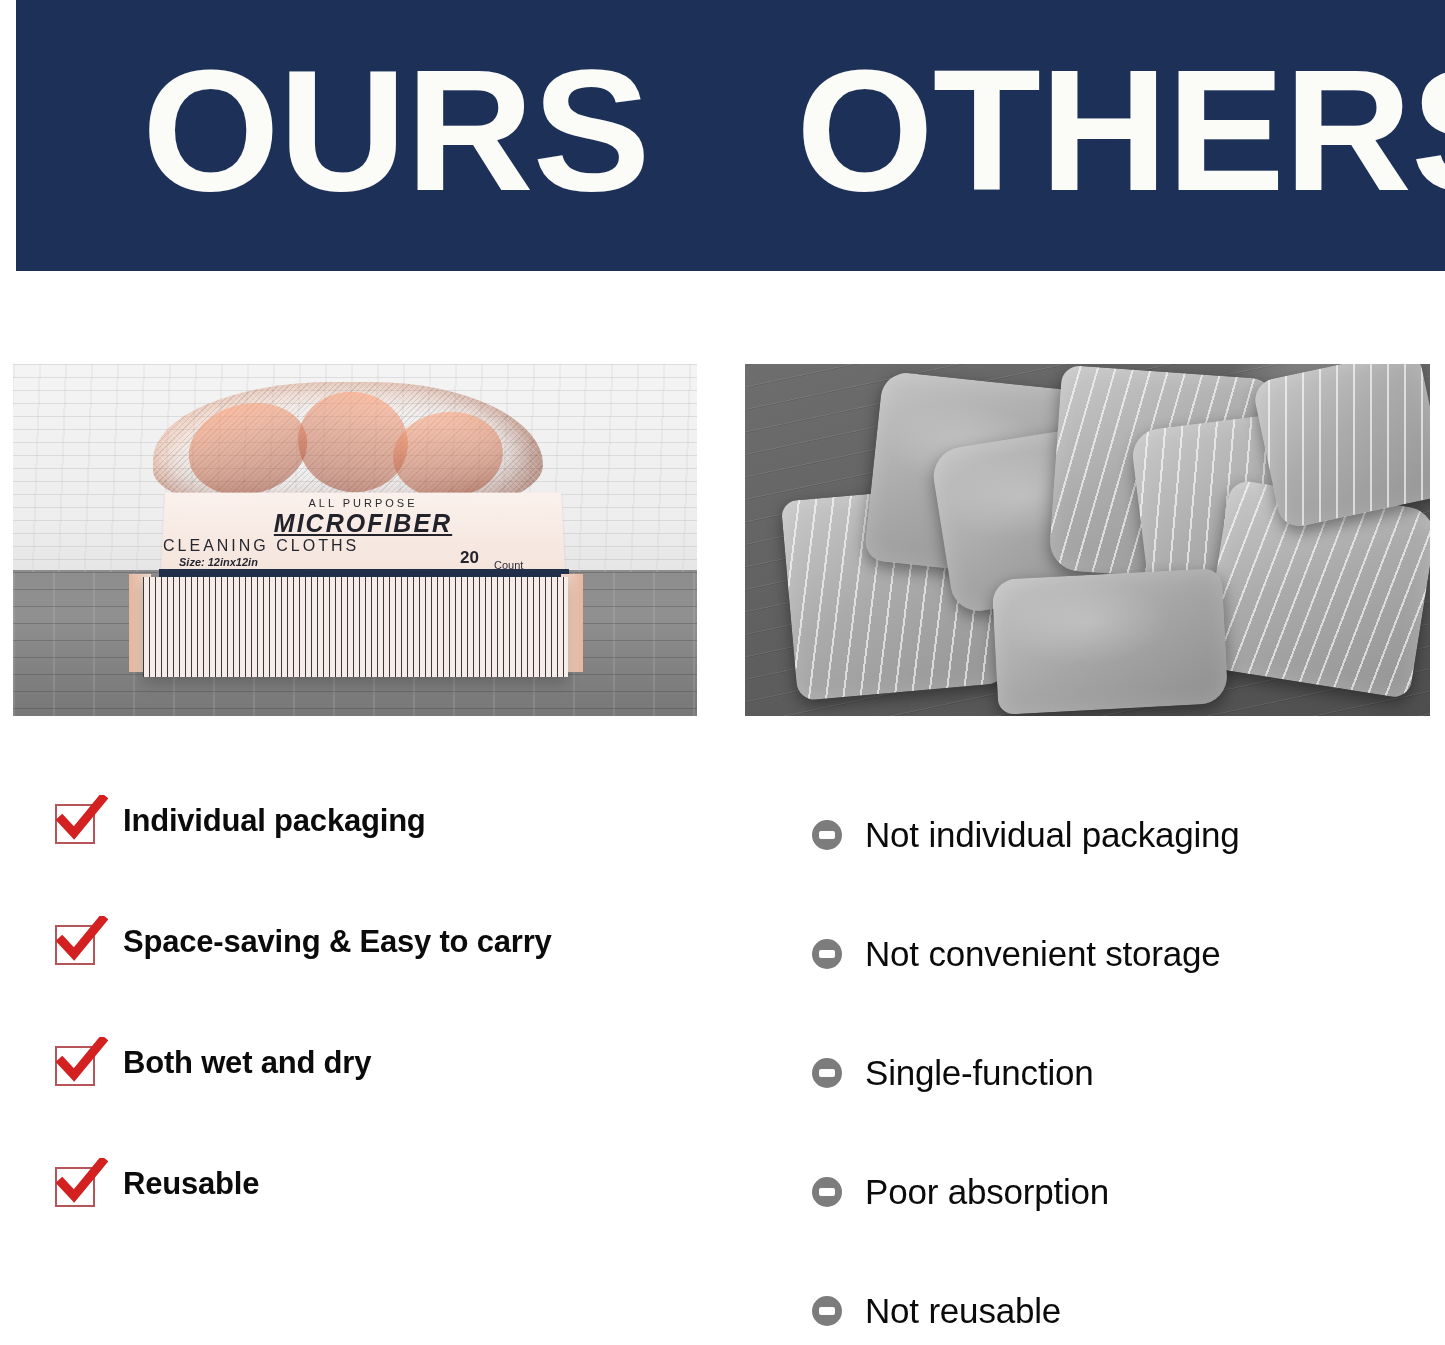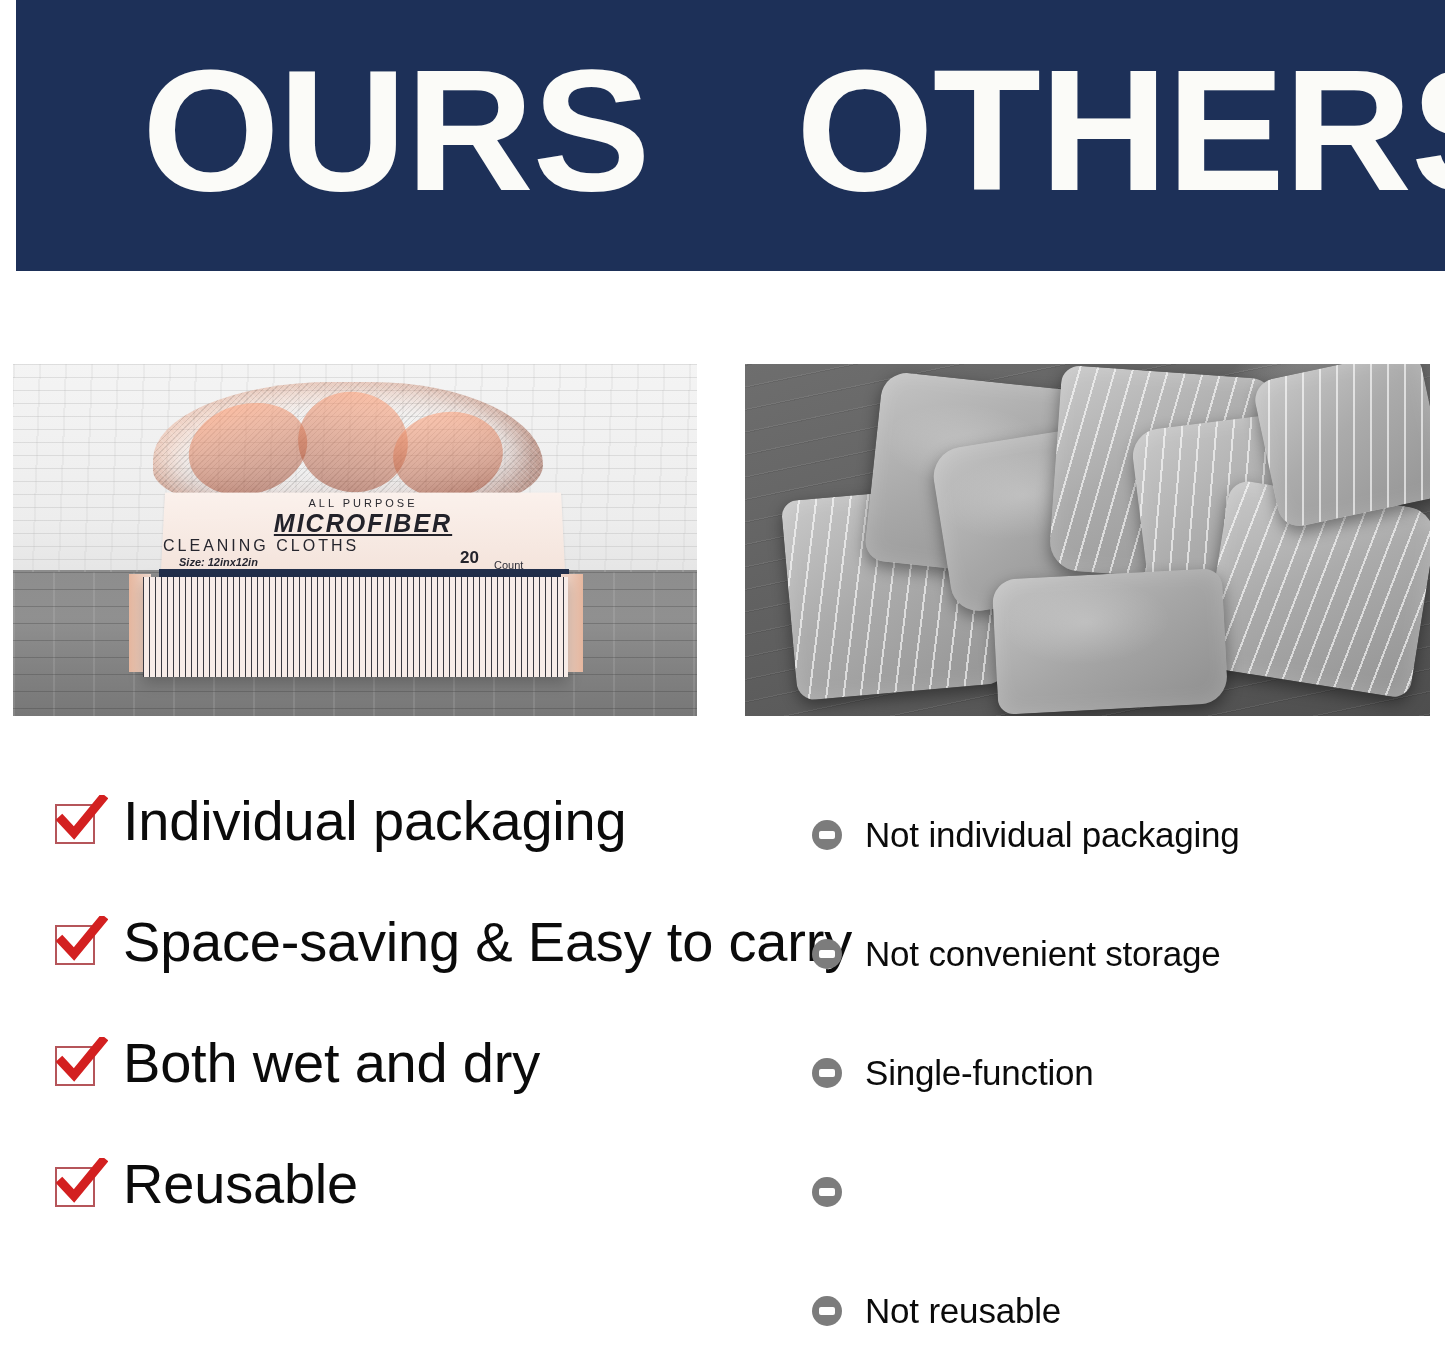--- a/index.html
+++ b/index.html
@@ -202,21 +202,21 @@
   .minus-icon{
     position:relative;width:30px;height:30px;flex:0 0 30px;margin-right:23px;
     border-radius:50%;background:#7c7c7c;
   }
   .minus-icon .bar{
     position:absolute;left:7px;top:11px;width:16px;height:8px;
     background:#fdfdfd;border-radius:2px;
   }
 
   .row-text{ color:#0b0b0b; white-space:nowrap; }
-  .list-ours .row-text{ font-size:56px; font-weight:normal; letter-spacing:-.2px; }
+  .list-ours .row-text{ font-size:31px; font-weight:bold; letter-spacing:-.2px; }
   .list-others .row-text{ font-size:35px; font-weight:normal; letter-spacing:-.2px; }
 </style>
 </head>
 <body>
 
 <div class="header-band">
   <div class="header-title title-ours">OURS</div>
   <div class="header-title title-others">OTHERS</div>
 </div>
 
@@ -329,20 +329,21 @@
     <span class="minus-icon">
         <span class="bar"></span>
       </span>
     <span class="row-text">Single-function</span>
   </div>
 
   <div class="row">
     <span class="minus-icon">
         <span class="bar"></span>
       </span>
+    <span class="row-text">Poor absorption</span>
   </div>
 
   <div class="row">
     <span class="minus-icon">
         <span class="bar"></span>
       </span>
     <span class="row-text">Not reusable</span>
   </div>
 </div>
 

